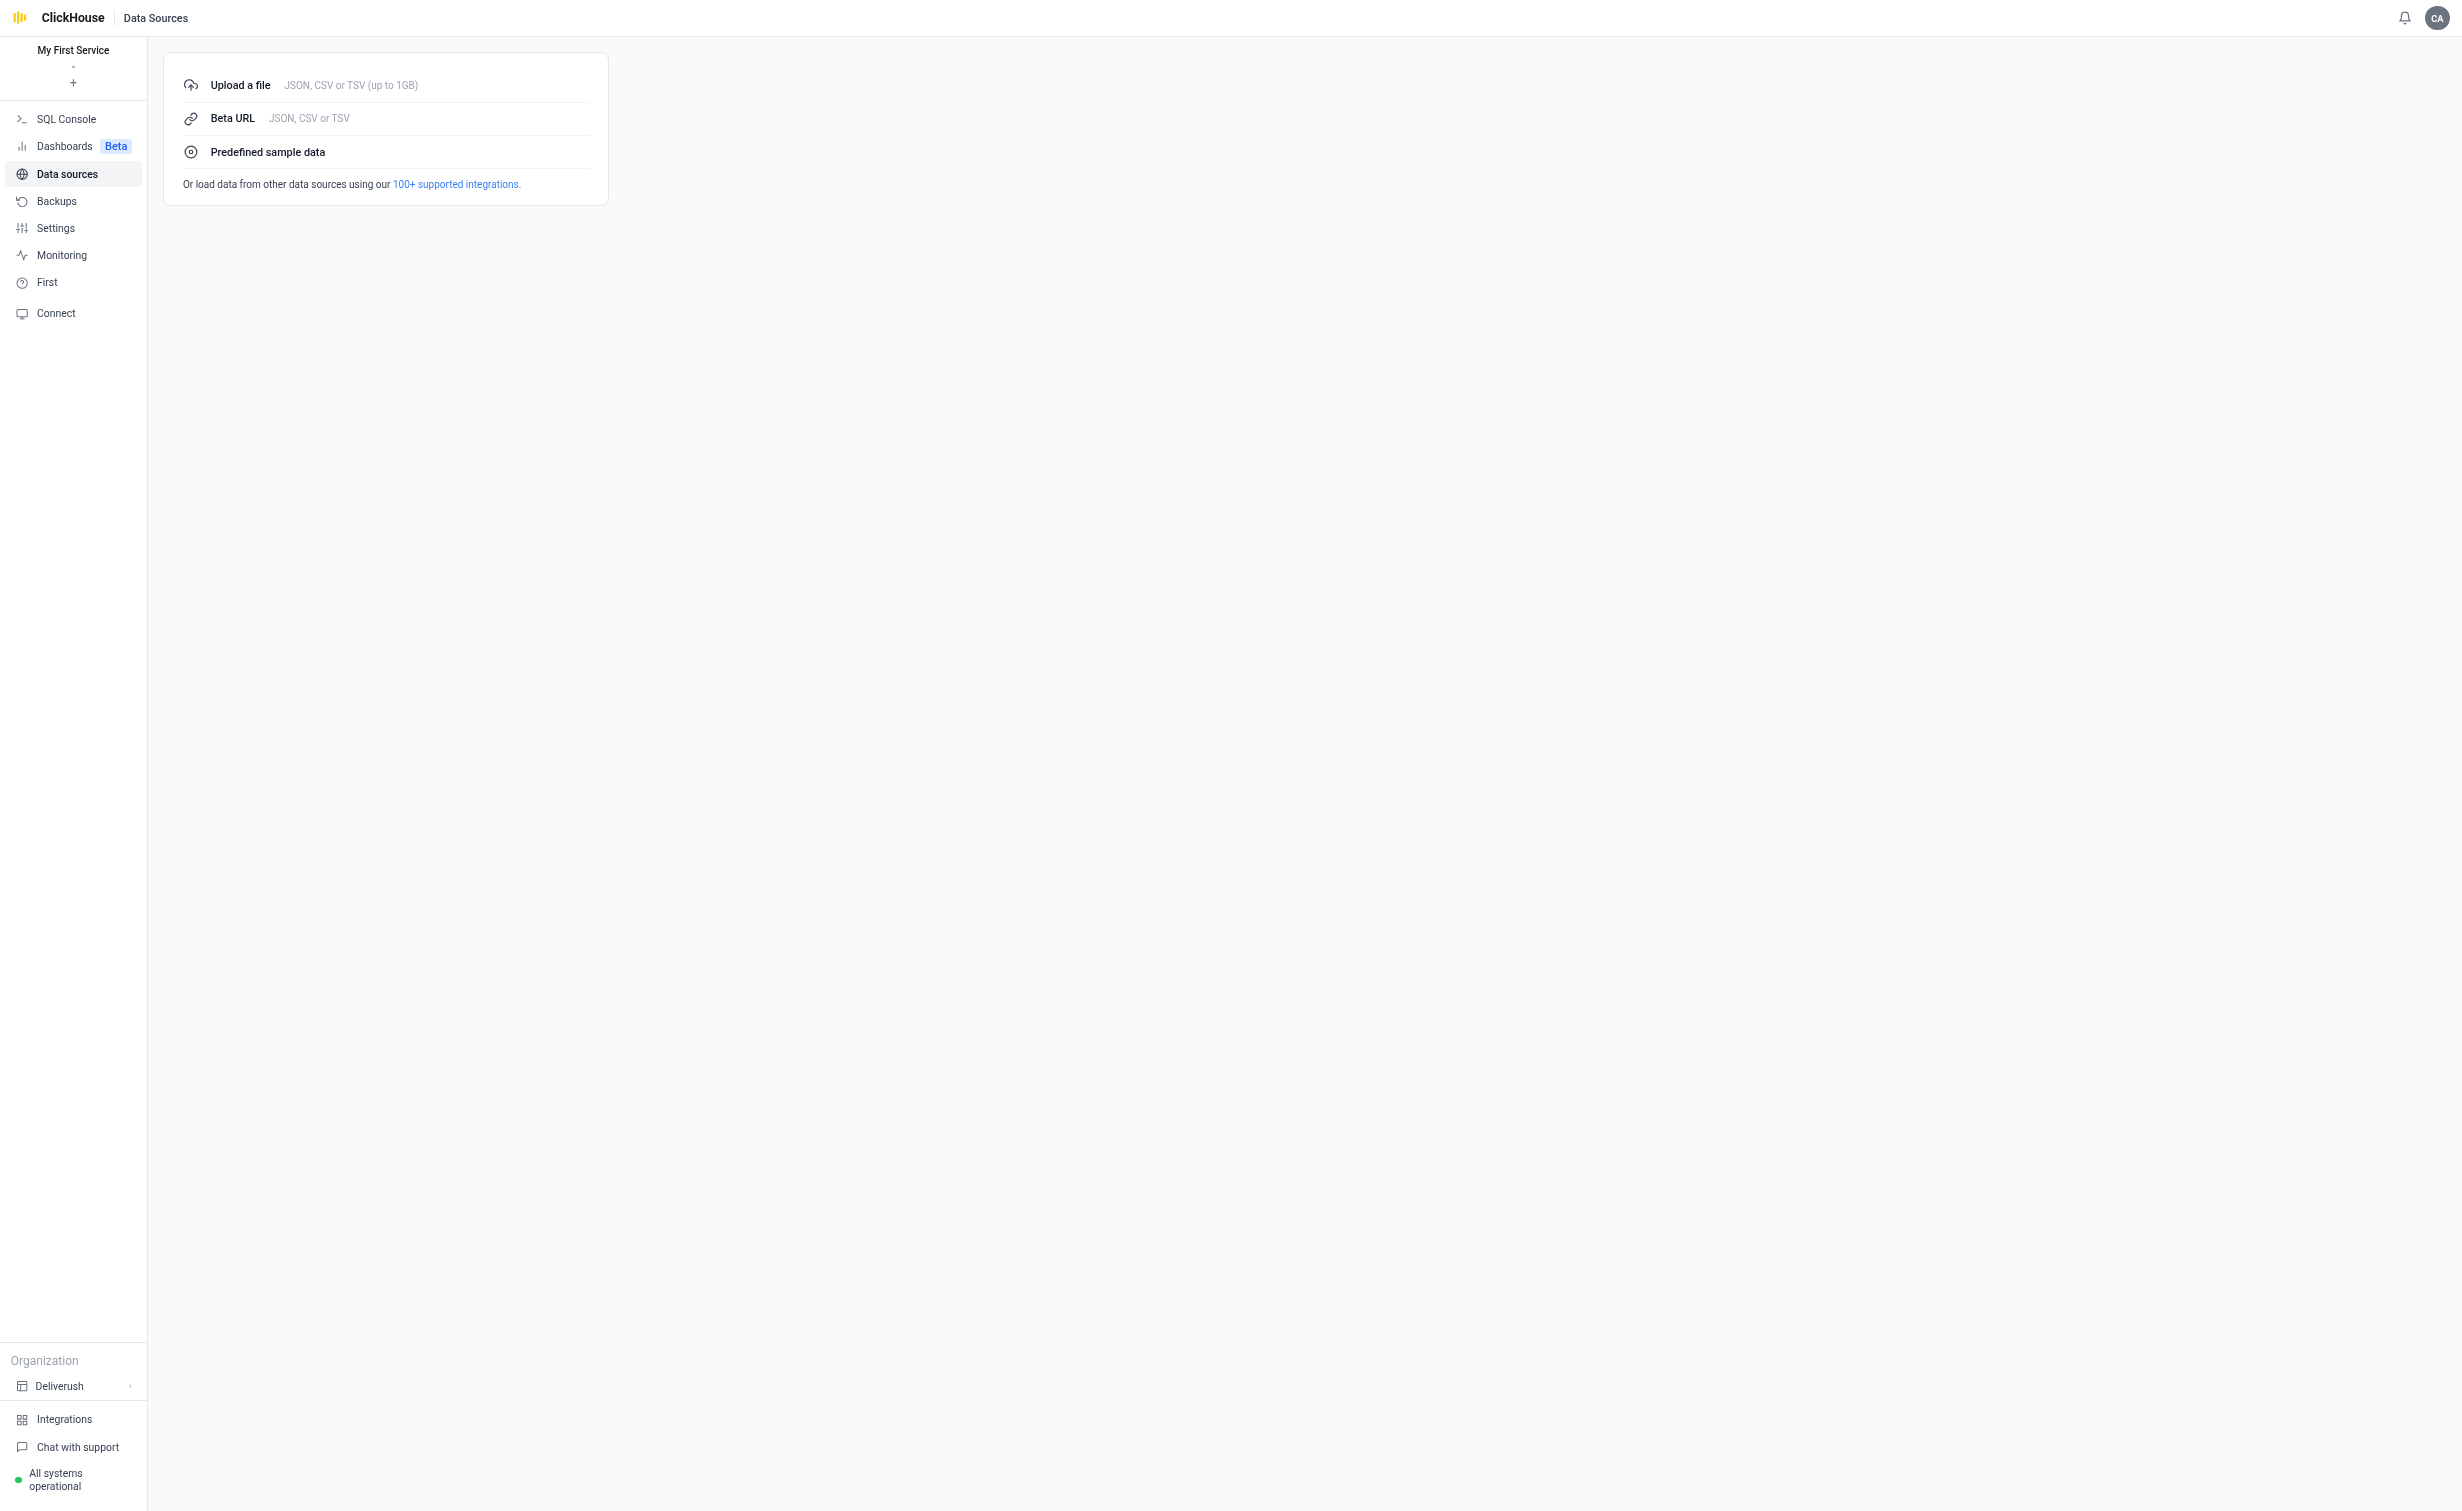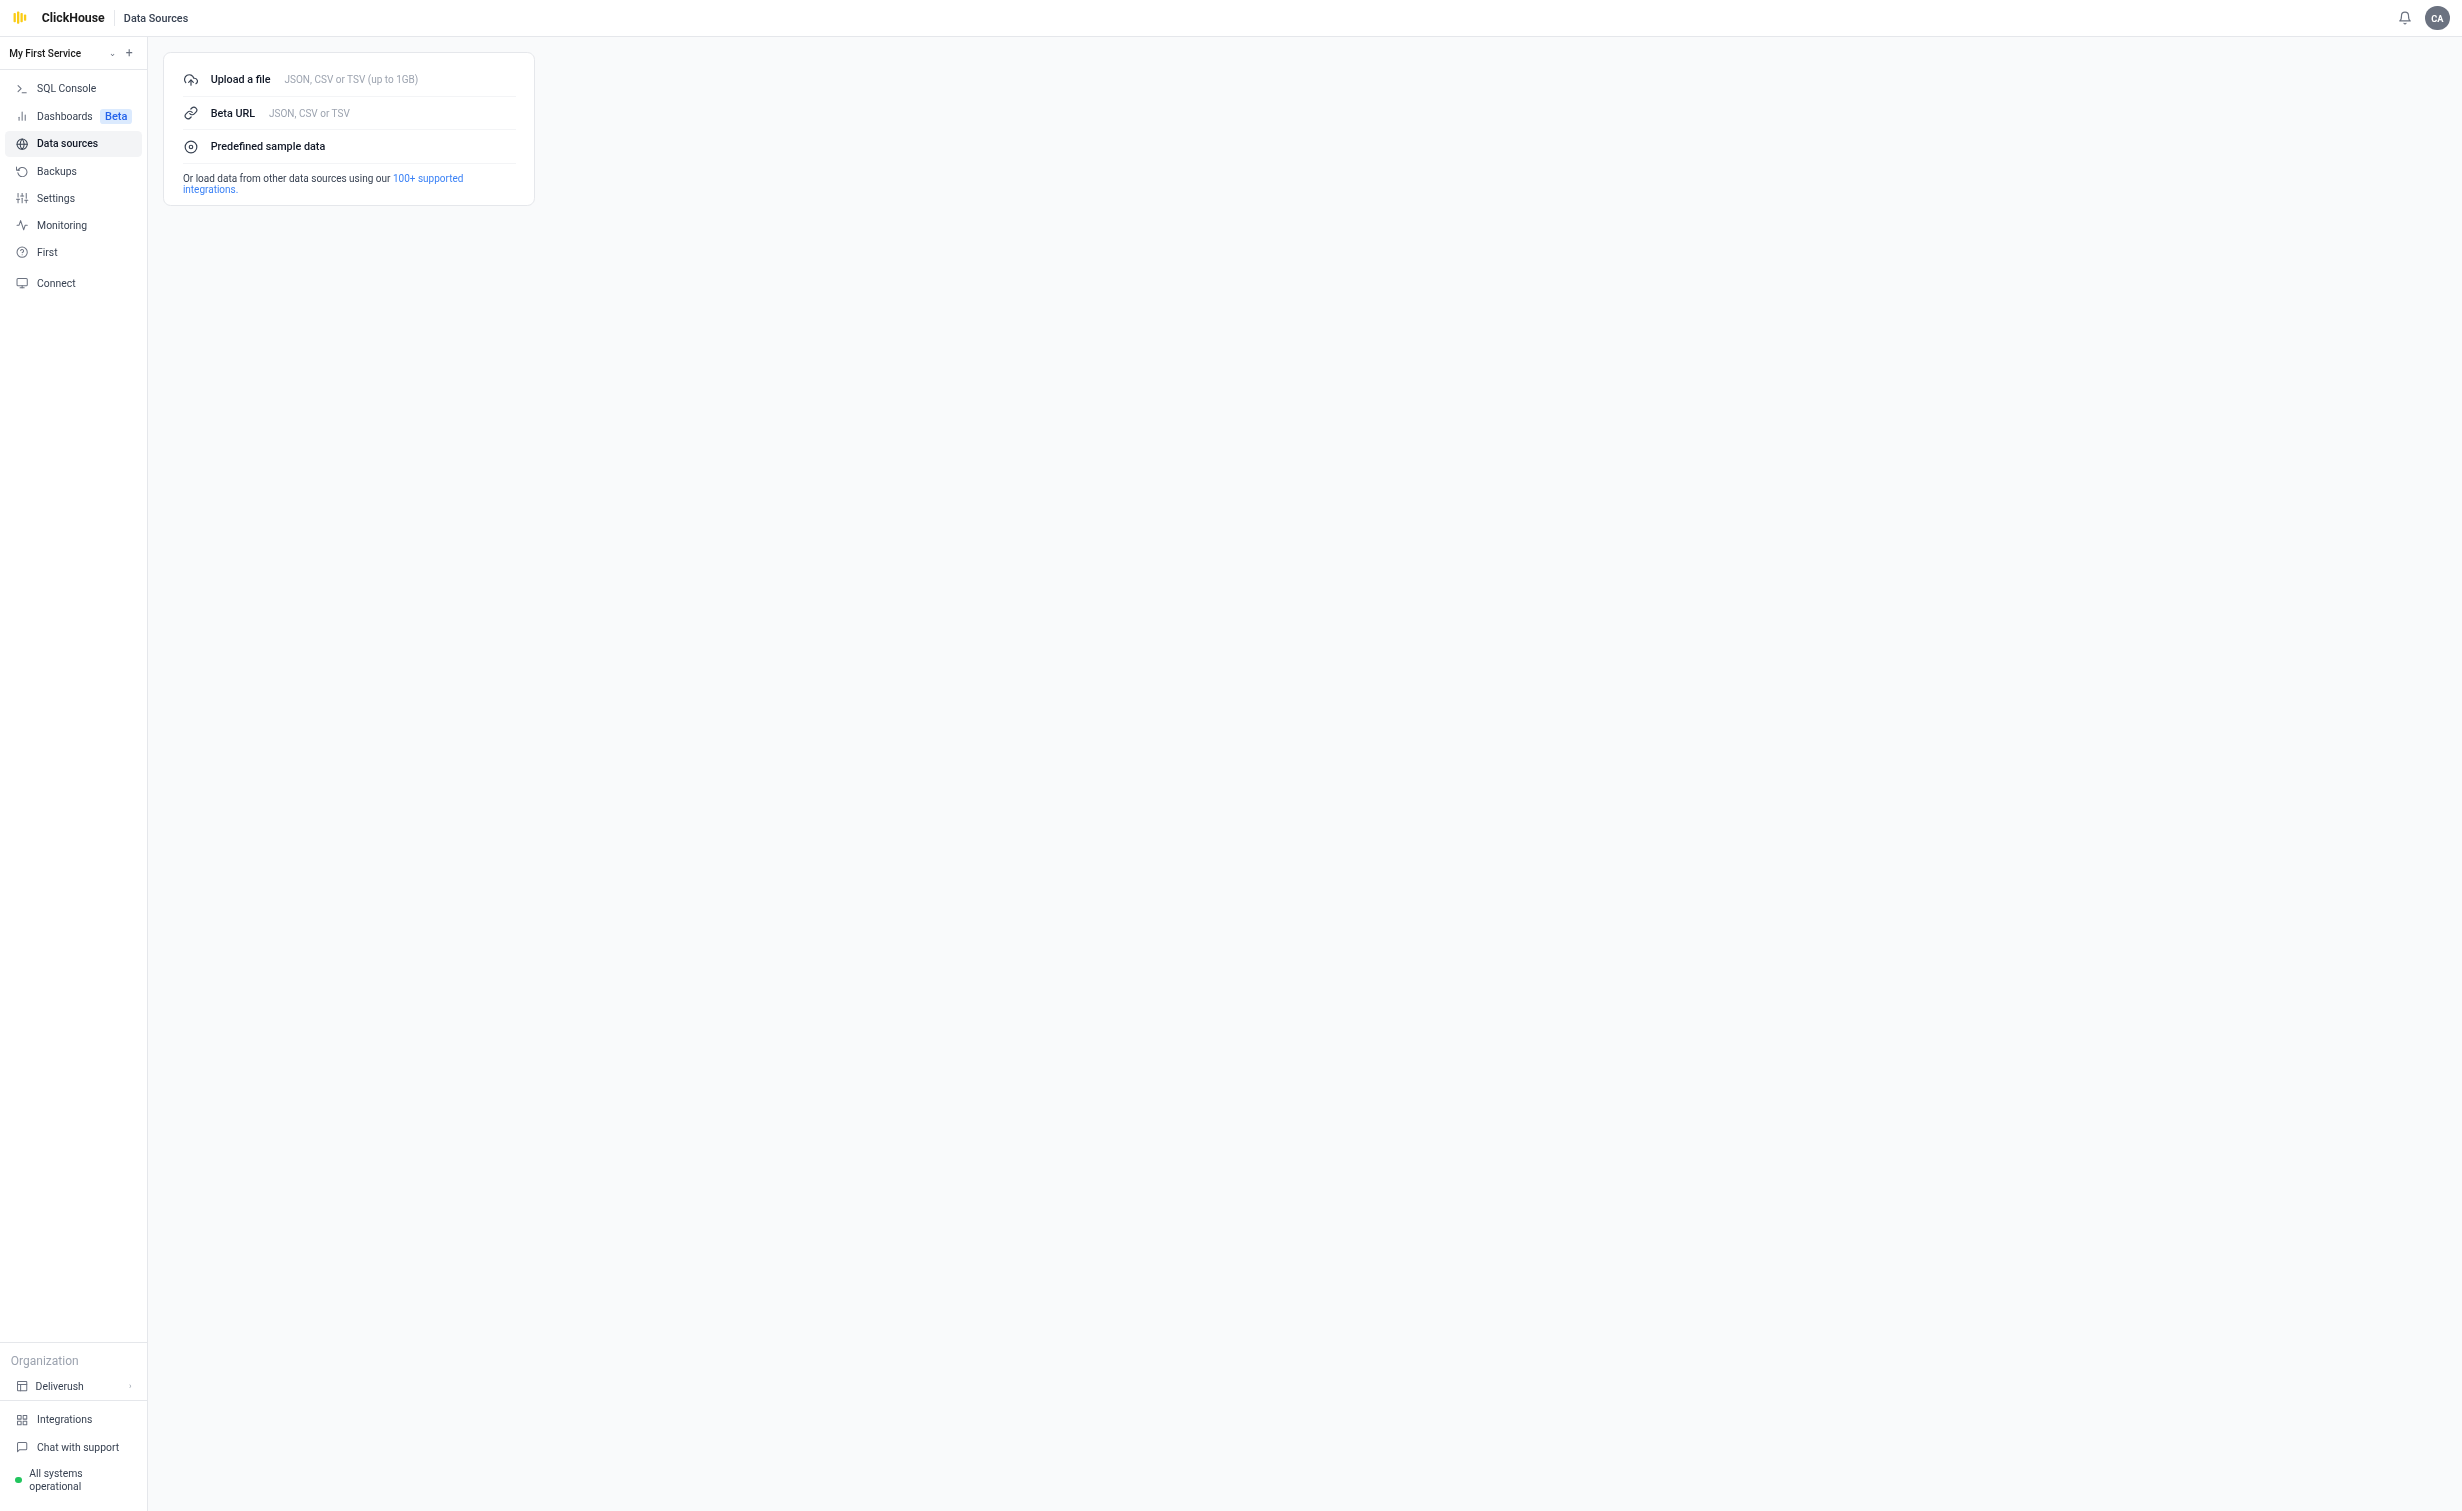--- a/index.html
+++ b/index.html
@@ -95,20 +95,21 @@
       flex-shrink: 0;
       overflow-y: auto;
     }
     .sidebar-service-selector {
       display: flex;
       align-items: center;
       padding: 7.7px 9.2px;
       border-bottom: 0.8px solid #e5e7eb;
       gap: 4.6px;
       cursor: pointer;
+      flex-direction: column;
     }
     .service-name {
       flex: 1;
       font-size: 10px;
       font-weight: 500;
       color: #1a1a1a;
     }
     .chevron-down {
       font-size: 8.5px;
       color: #6b7280;
@@ -270,21 +271,21 @@
       width: 100%;
       max-width: 431px;
       font-size: 10.8px;
       font-weight: 500;
       cursor: pointer;
       text-align: center;
     }
 
     
     .right-panel {
-      width: 372px;
+      width: 446px;
       background: #fff;
       border: 0.8px solid #e5e7eb;
       border-radius: 7.7px;
       flex-shrink: 0;
       padding: 15.4px 18.5px;
       max-height: 154px;
       display: flex;
       flex-direction: column;
       justify-content: center;
     }

